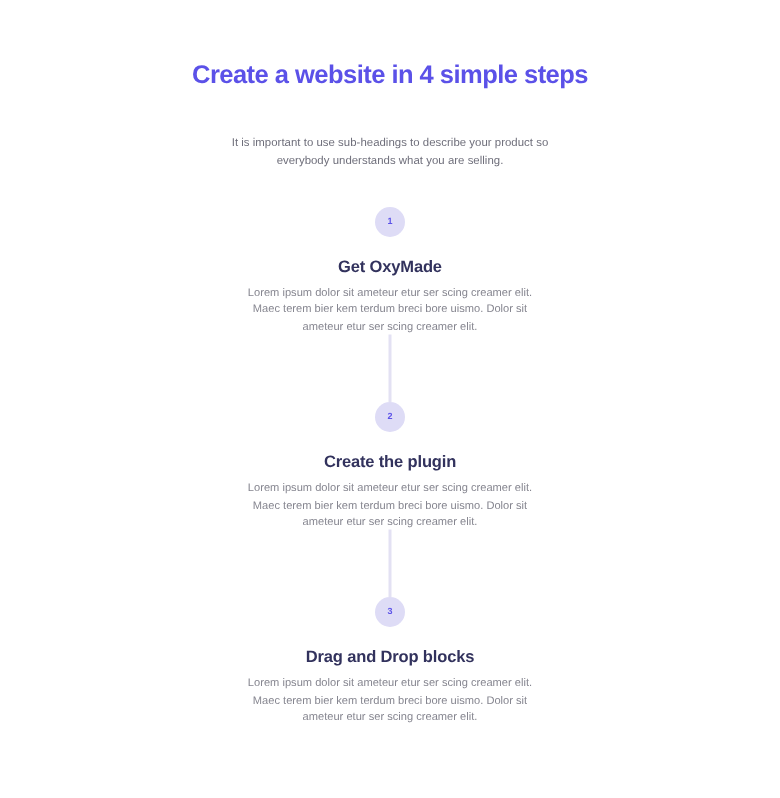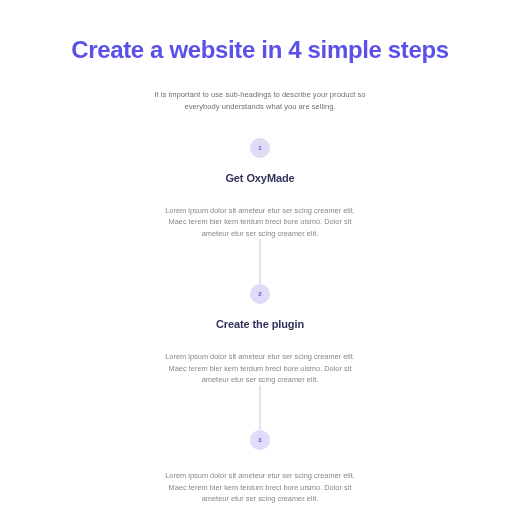--- a/index.html
+++ b/index.html
@@ -23,21 +23,21 @@
   }
 
   
   .header {
     padding-top: 38px;
     text-align: center;
   }
 
   .page-title {
     margin: 0;
-    font-size: 24px;
+    font-size: 17px;
     line-height: 24px;
     font-weight: 700;
     letter-spacing: -0.35px;
     color: #5b51e8;
     font-family: "Liberation Sans", sans-serif;
   }
 
   .page-subtitle {
     margin: 27px auto 0 auto;
     width: 230px;
@@ -92,21 +92,21 @@
   .step-title {
     margin: 13px 0 0 0;
     font-size: 11px;
     line-height: 14px;
     font-weight: 700;
     color: #32325d;
     letter-spacing: -0.1px;
   }
 
   .step-body {
-    margin: 20px auto 0 auto;
+    margin: 4px auto 0 auto;
     width: 200px;
     font-size: 7.4px;
     line-height: 11.4px;
     font-weight: 400;
     color: #85858f;
     letter-spacing: 0.01px;
   }
 
   .first-step-gap {
     height: 26px;
@@ -141,18 +141,19 @@
       </div>
       <h2 class="step-title">Create the plugin</h2>
       <p class="step-body">Lorem ipsum dolor sit ameteur etur ser scing creamer elit. Maec terem bier kem terdum breci bore uismo. Dolor sit ameteur etur ser scing creamer elit.</p>
     </li>
 
     <li class="step">
       <span class="step-connector"></span>
       <div class="step-badge">
         <span class="step-badge-number">3</span>
       </div>
+      <h2 class="step-title">Drag and Drop blocks</h2>
       <p class="step-body">Lorem ipsum dolor sit ameteur etur ser scing creamer elit. Maec terem bier kem terdum breci bore uismo. Dolor sit ameteur etur ser scing creamer elit.</p>
     </li>
 
   </ul>
 
 </div>
 
 </body></html>

